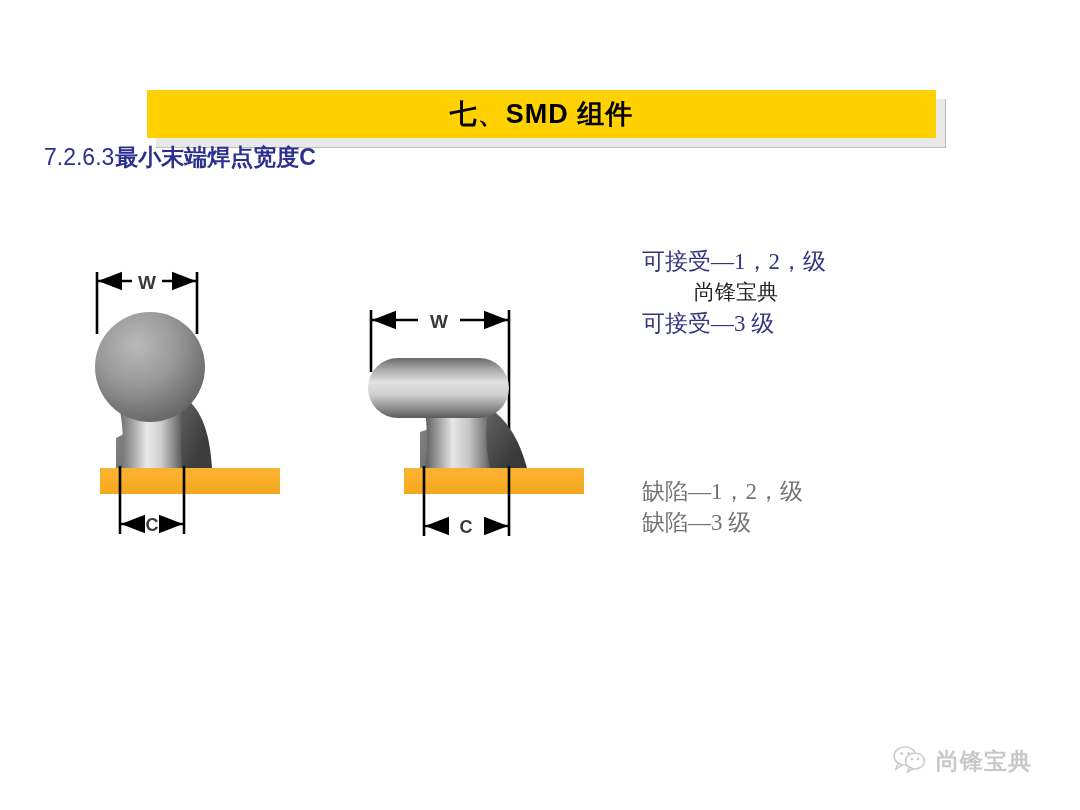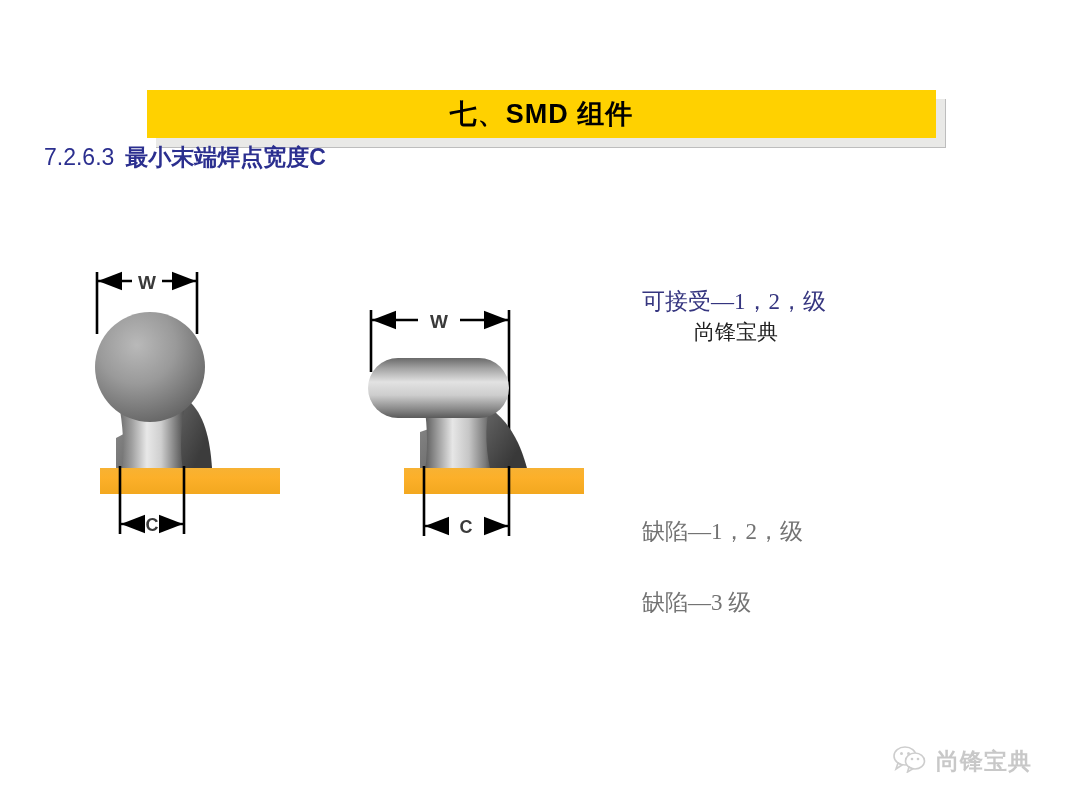--- a/index.html
+++ b/index.html
@@ -71,21 +71,21 @@
     color: #2b2f8f;
     font-weight: 500;
     white-space: nowrap;
     font-family: "Liberation Sans", "DejaVu Sans", sans-serif;
   }
   .subtitle .num {
     letter-spacing: 0px;
   }
   .subtitle .cn {
     font-weight: bold;
-    margin-left: 11px;
+    margin-left: 1px;
   }
 
   
   .figure {
     position: absolute;
   }
   .fig-left  { left: 80px;  top: 262px; width: 230px; height: 285px; }
   .fig-right { left: 362px; top: 300px; width: 245px; height: 248px; }
 
   .svgfig { display: block; }
@@ -96,21 +96,20 @@
     font-family: "Liberation Serif", "DejaVu Serif", serif;
     white-space: nowrap;
   }
   .tb-accept { left: 642px; top: 246px; }
   .tb-defect { left: 642px; top: 476px; }
 
   .tb-head {
     font-size: 23px;
     line-height: 31px;
     font-family: "Liberation Serif", "DejaVu Serif", serif;
-    margin-top: 40px;
   }
   .tb-head.accept { color: #35357f; }
   .tb-head.defect { color: #737373; }
 
   .tb-body {
     font-size: 21px;
     line-height: 31px;
     color: #222222;
     padding-left: 52px;
     font-family: "Liberation Serif", "DejaVu Serif", serif;
@@ -270,20 +269,21 @@
 
       <line x1="63" y1="226" x2="84" y2="226" stroke="#000" stroke-width="2.4" marker-start="url(#arrR2)"></line>
       <line x1="124" y1="226" x2="146" y2="226" stroke="#000" stroke-width="2.4" marker-end="url(#arrL2)"></line>
       <text x="104" y="233" font-size="18" font-weight="bold" text-anchor="middle" fill="#3a3a3a" font-family="'Liberation Sans',sans-serif">C</text>
     </svg>
   </div>
 
   <div class="textblock tb-accept">
     <div class="tb-head accept">可接受—1，2，级</div>
     <div class="tb-body">尚锋宝典</div>
+    <div class="tb-head accept">可接受—3 级</div>
   </div>
 
   <div class="textblock tb-defect">
     <div class="tb-head defect">缺陷—1，2，级</div>
     <div class="tb-head defect">缺陷—3 级</div>
   </div>
 
   <div class="watermark">
     <span>
       <svg width="34" height="28" viewBox="0 0 34 28">

